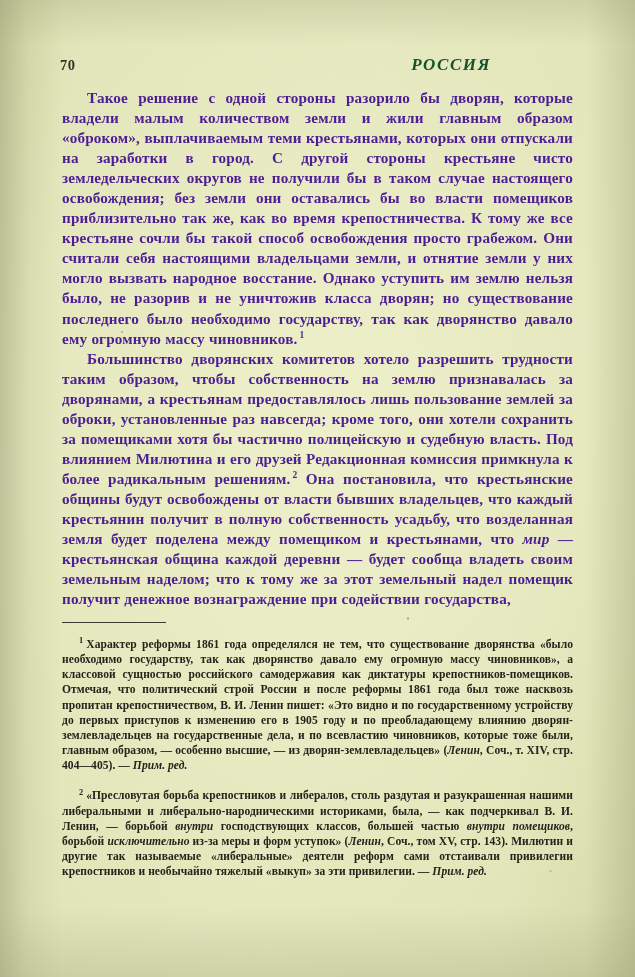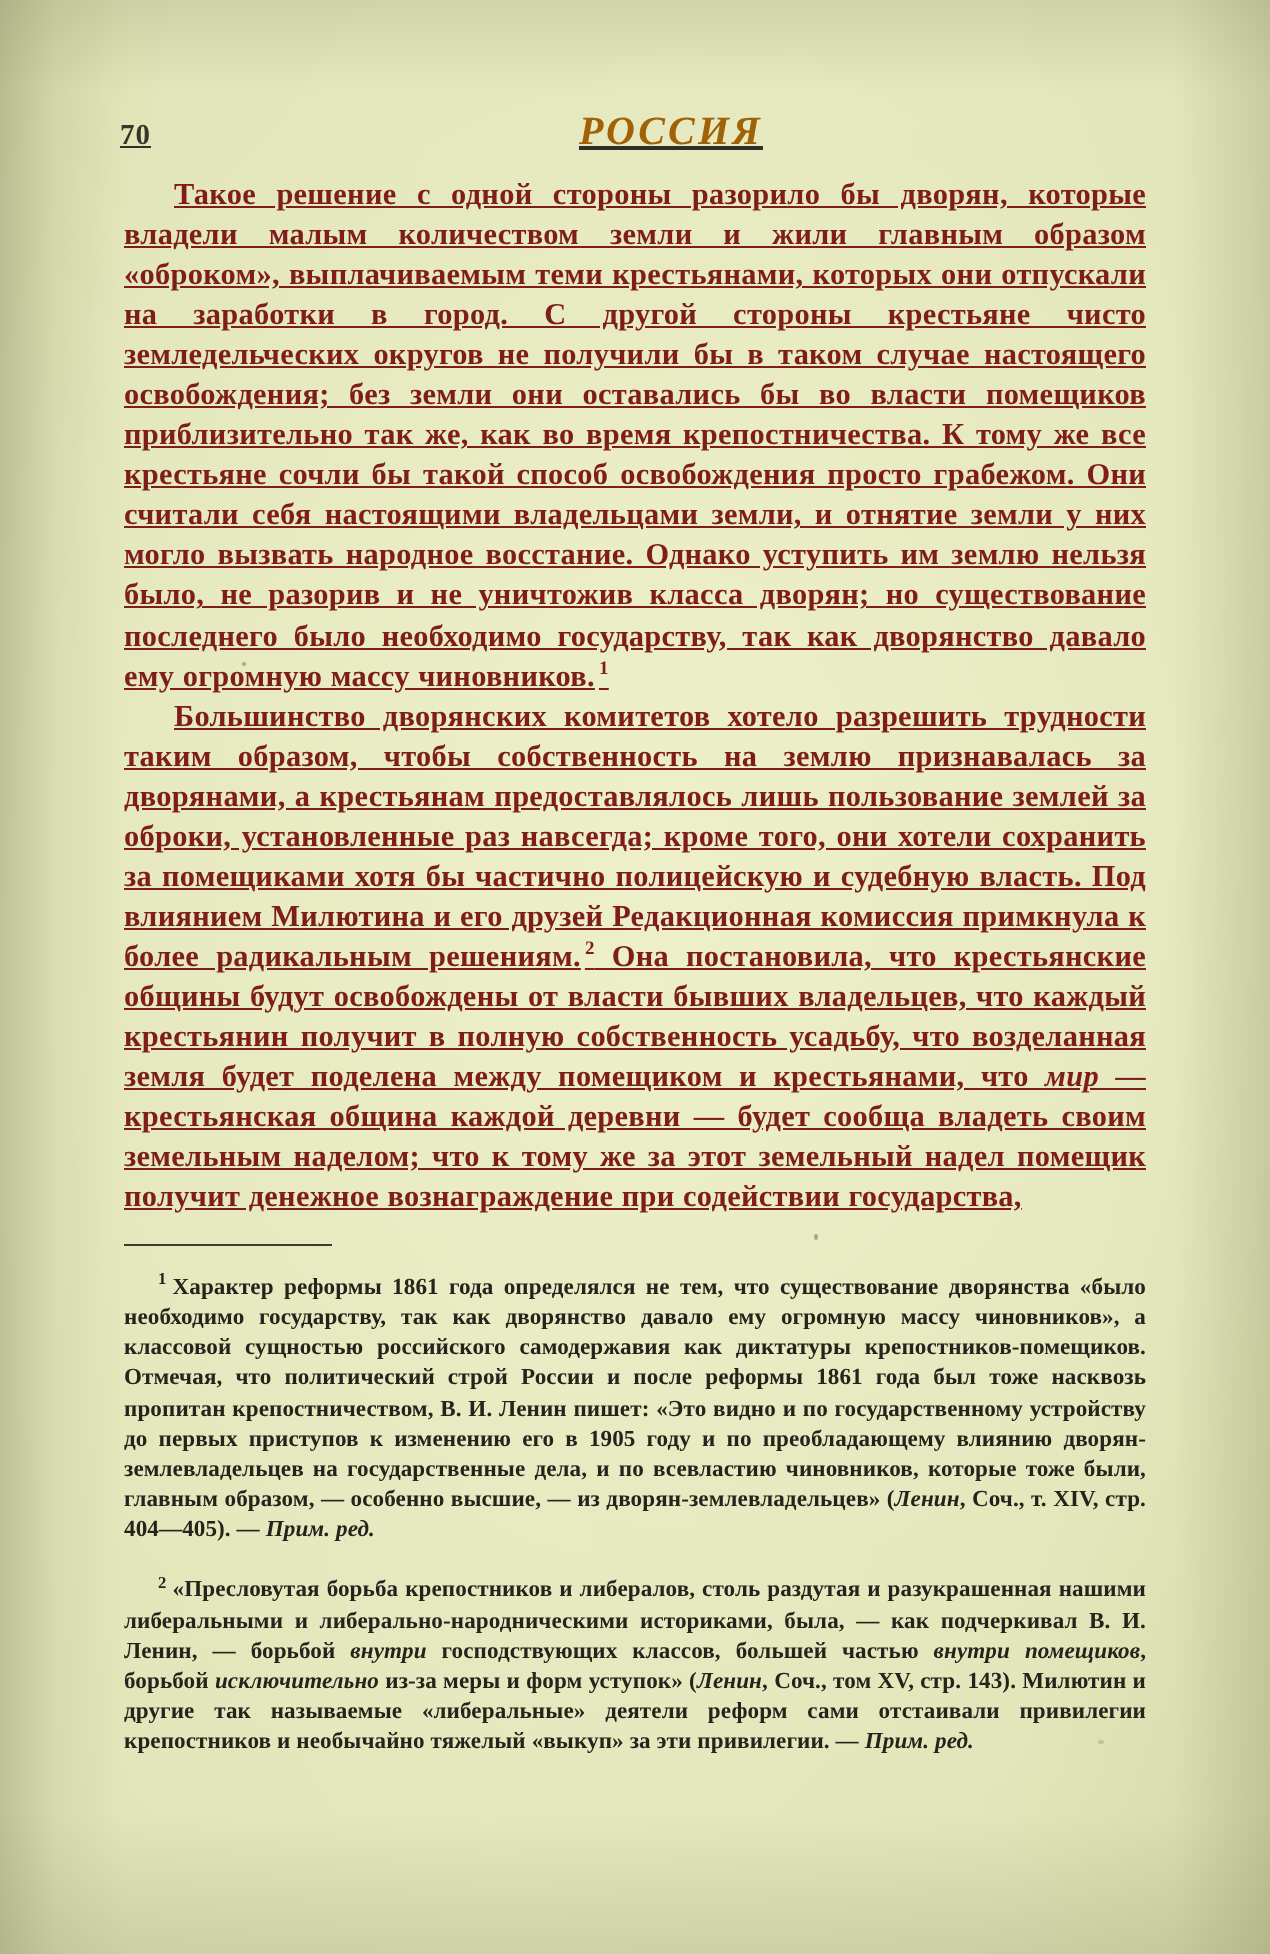--- a/index.html
+++ b/index.html
@@ -56,48 +56,46 @@
   
   .runhead {
     position: absolute;
     left: 60px;
     right: 48px;
     top: 55px;
     height: 20px;
     display: flex;
     align-items: baseline;
     color: #2e2f25;
-    text-decoration: underline;
   }
   .folio {
     font-size: 14.5px;
     font-weight: 700;
     letter-spacing: 0.5px;
     width: 120px;
     color: #35362a;
   }
   .runtitle {
     flex: 1;
-    text-align: center;
-    font-size: 20px;
+    text-align: right;
+    font-size: 17px;
     font-style: italic;
     font-weight: 700;
     letter-spacing: 1.6px;
-    color: #a16207;
+    color: #14532d;
     margin-right: 96px;
   }
 
   
   .body-block {
     position: absolute;
     left: 62px;
     top: 88px;
     width: 511px;
-    color: #7f1d1d;
-    text-decoration: underline;
+    color: #4c1d95;
   }
   .para {
     margin: 0;
     text-indent: 25px;
     text-align: justify;
     font-size: 15.2px;
     line-height: 20.05px;
     letter-spacing: 0.15px;
     word-spacing: 0.3px;
     font-weight: 700;

